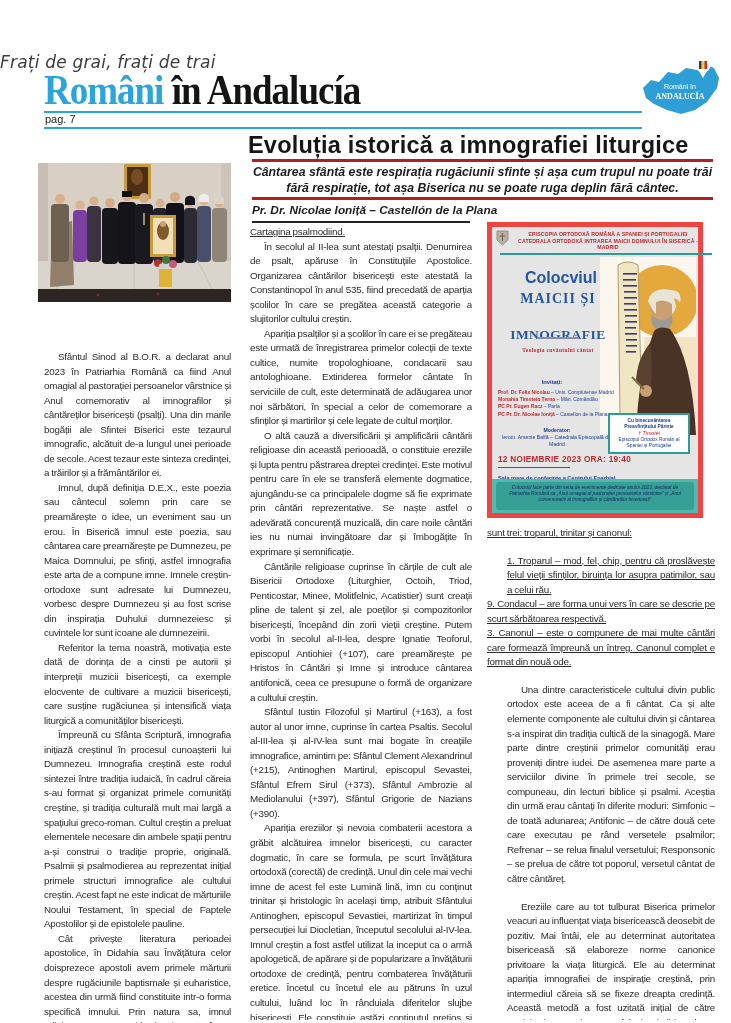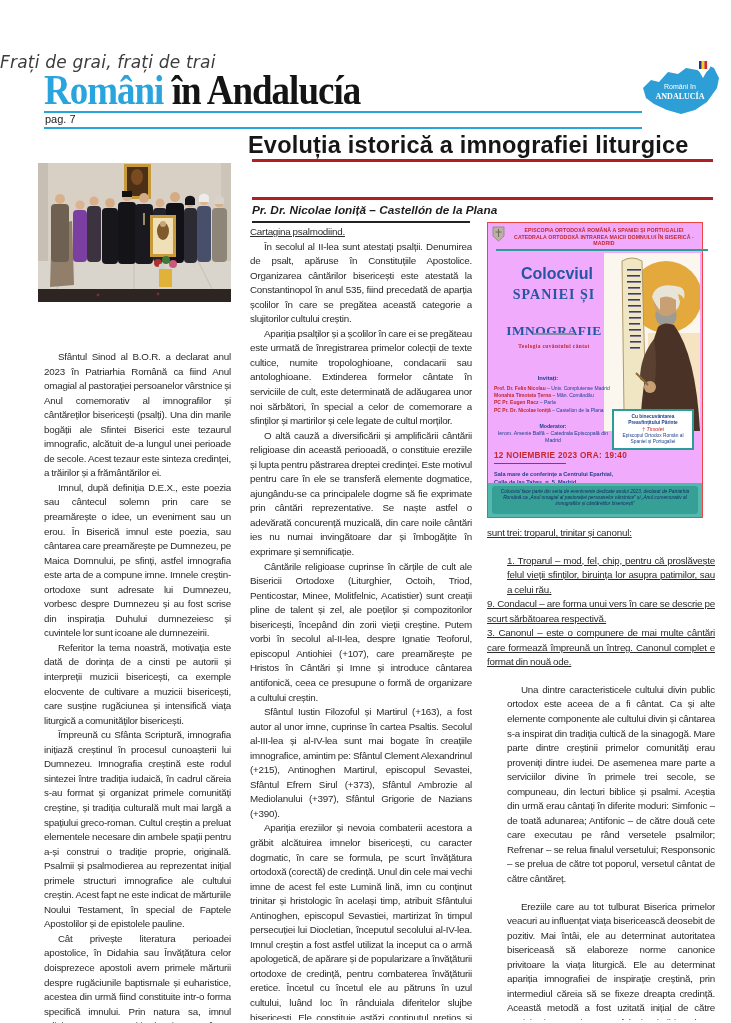--- a/index.html
+++ b/index.html
@@ -34,22 +34,22 @@
   .colM{top:225px;left:250px;width:222px;height:795px;}
   .colR{top:526px;left:487px;width:228px;height:494px;}
   .para{margin:0;text-indent:14px;}
   .para.noindent{text-indent:0;text-decoration:underline;}
   .para.gap{margin-top:13px;margin-left:20px;}
 
   
   .photo{top:163px;left:38px;width:193px;height:139px;}
 
   
-  .poster{top:222px;left:487px;width:216px;height:296px;background:#f0abfc;
-          border:1px solid #ef4444;box-sizing:border-box;}
+  .poster{top:222px;left:487px;width:216px;height:296px;background:#e5e5e5;
+          border:5px solid #ef4444;box-sizing:border-box;}
   .poster *{box-sizing:border-box;}
   .p-abs{position:absolute;}
   .p-header{top:4px;left:18px;width:196px;text-align:center;font-size:5.2px;line-height:6.5px;
             font-weight:bold;color:#c1272d;letter-spacing:.1px;}
   .p-crest{top:3px;left:4px;width:13px;height:16px;}
   .p-teal-rule{top:26px;left:8px;width:212px;height:2px;background:#2a9d96;}
   .p-title1{top:42px;left:10px;width:118px;text-align:center;font-size:16px;font-weight:bold;color:#2456a4;}
   .p-title2{top:64px;left:4px;width:124px;text-align:center;font-size:14px;font-weight:bold;
             color:#2456a4;font-family:"Liberation Serif",serif;letter-spacing:1px;}
   .p-title3{top:100px;left:0;width:132px;text-align:center;font-size:13.5px;font-weight:bold;
@@ -100,20 +100,21 @@
         <rect x="58" y="5" width="2.7" height="8" fill="#28337e"></rect>
         <rect x="60.7" y="5" width="2.7" height="8" fill="#f7d117"></rect>
         <rect x="63.4" y="5" width="2.7" height="8" fill="#cf2a27"></rect>
         <polygon points="58,15 66,15 62,22" fill="#ffffff"></polygon>
       </g>
     </svg>
   </div>
 
   <div class="abs headline">Evoluția istorică a imnografiei liturgice</div>
   <div class="abs redrule" style="top:159px;left:252px;width:461px;"></div>
+  <div class="abs standfirst">Cântarea sfântă este respirația rugăciunii sfinte și așa cum trupul nu poate trăi fără respirație, tot așa Biserica nu se poate ruga deplin fără cântec.</div>
   <div class="abs redrule" style="top:197px;left:252px;width:461px;"></div>
   <div class="abs byline">Pr. Dr. Nicolae Ioniță – Castellón de la Plana</div>
   <div class="abs byline-rule"></div>
 
   <div class="abs photo">
     <svg width="193" height="139" viewBox="0 0 193 139">
       <rect x="0" y="0" width="193" height="100" fill="#d8d0c5"></rect>
       <rect x="0" y="0" width="10" height="100" fill="#c7bfb3"></rect>
       <rect x="183" y="0" width="10" height="100" fill="#cdc5ba"></rect>
 
@@ -266,21 +267,21 @@
           <path d="M52 58 q10 10 20 0 q2 10 -4 14 q-8 4 -14 -2 q-4 -6 -2 -12 z" fill="#9c9c94"></path>
           <path d="M36 178 q2 -60 18 -104 q6 -6 16 -2 q22 30 26 106 z" fill="#4a3226"></path>
           <path d="M50 86 q-14 18 -14 40 l14 10 q4 -26 0 -50 z" fill="#5a4030"></path>
           <circle cx="46" cy="134" r="6" fill="#c99f74"></circle>
           <line x1="44" y1="132" x2="32" y2="120" stroke="#8a6a3a" stroke-width="2"></line>
         </g>
       </svg>
     </div>
 
     <div class="p-abs p-title1">Colocviul</div>
-    <div class="p-abs p-title2">SPANIEI ȘI</div>
+    <div class="p-abs p-title2">MAICII ȘI</div>
     <div class="p-abs p-title3">IMNOGRAFIE</div>
     <div class="p-abs p-mini-rule"></div>
     <div class="p-abs p-subtitle">Teologia cuvântului cântat</div>
 
     <div class="p-abs p-invitati">Invitați:</div>
     <div class="p-abs p-guests">
       <div><span class="g-name">Prof. Dr. Felix Nicolau</span><span class="g-detail"> – Univ. Complutense Madrid</span></div>
       <div><span class="g-name">Monahia Timoteia Țerna</span><span class="g-detail"> – Măn. Comăndău</span></div>
       <div><span class="g-name">PC Pr. Eugen Racz</span><span class="g-detail"> – Parla</span></div>
       <div><span class="g-name">PC Pr. Dr. Nicolae Ioniță</span><span class="g-detail"> – Castellon de la Plana</span></div>

